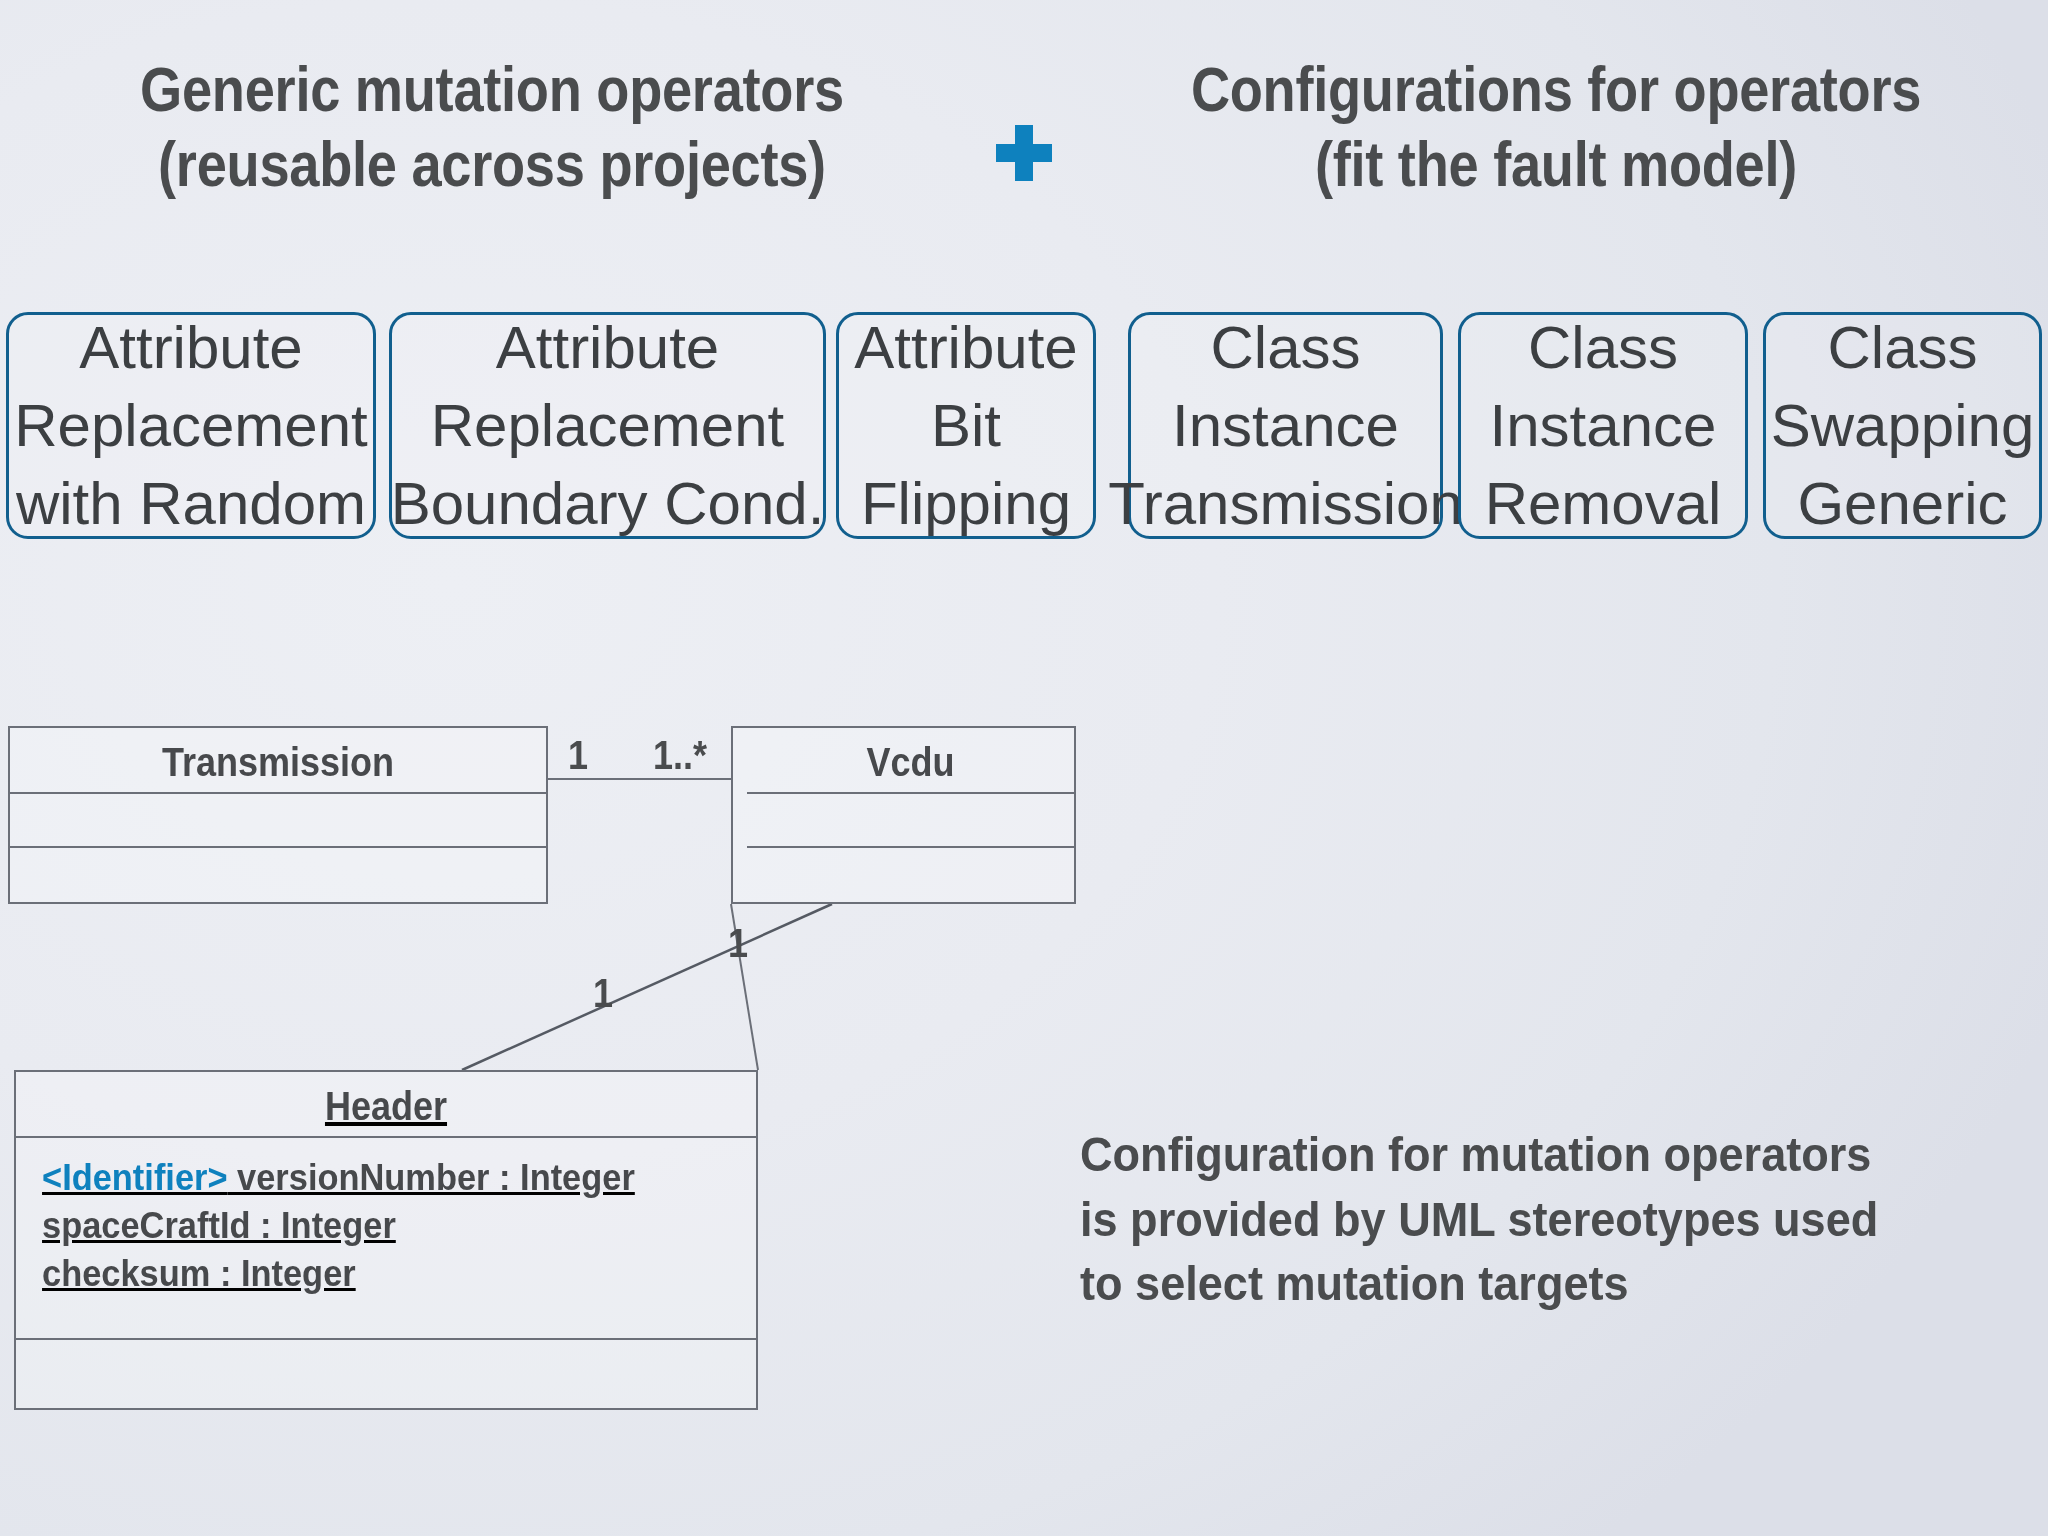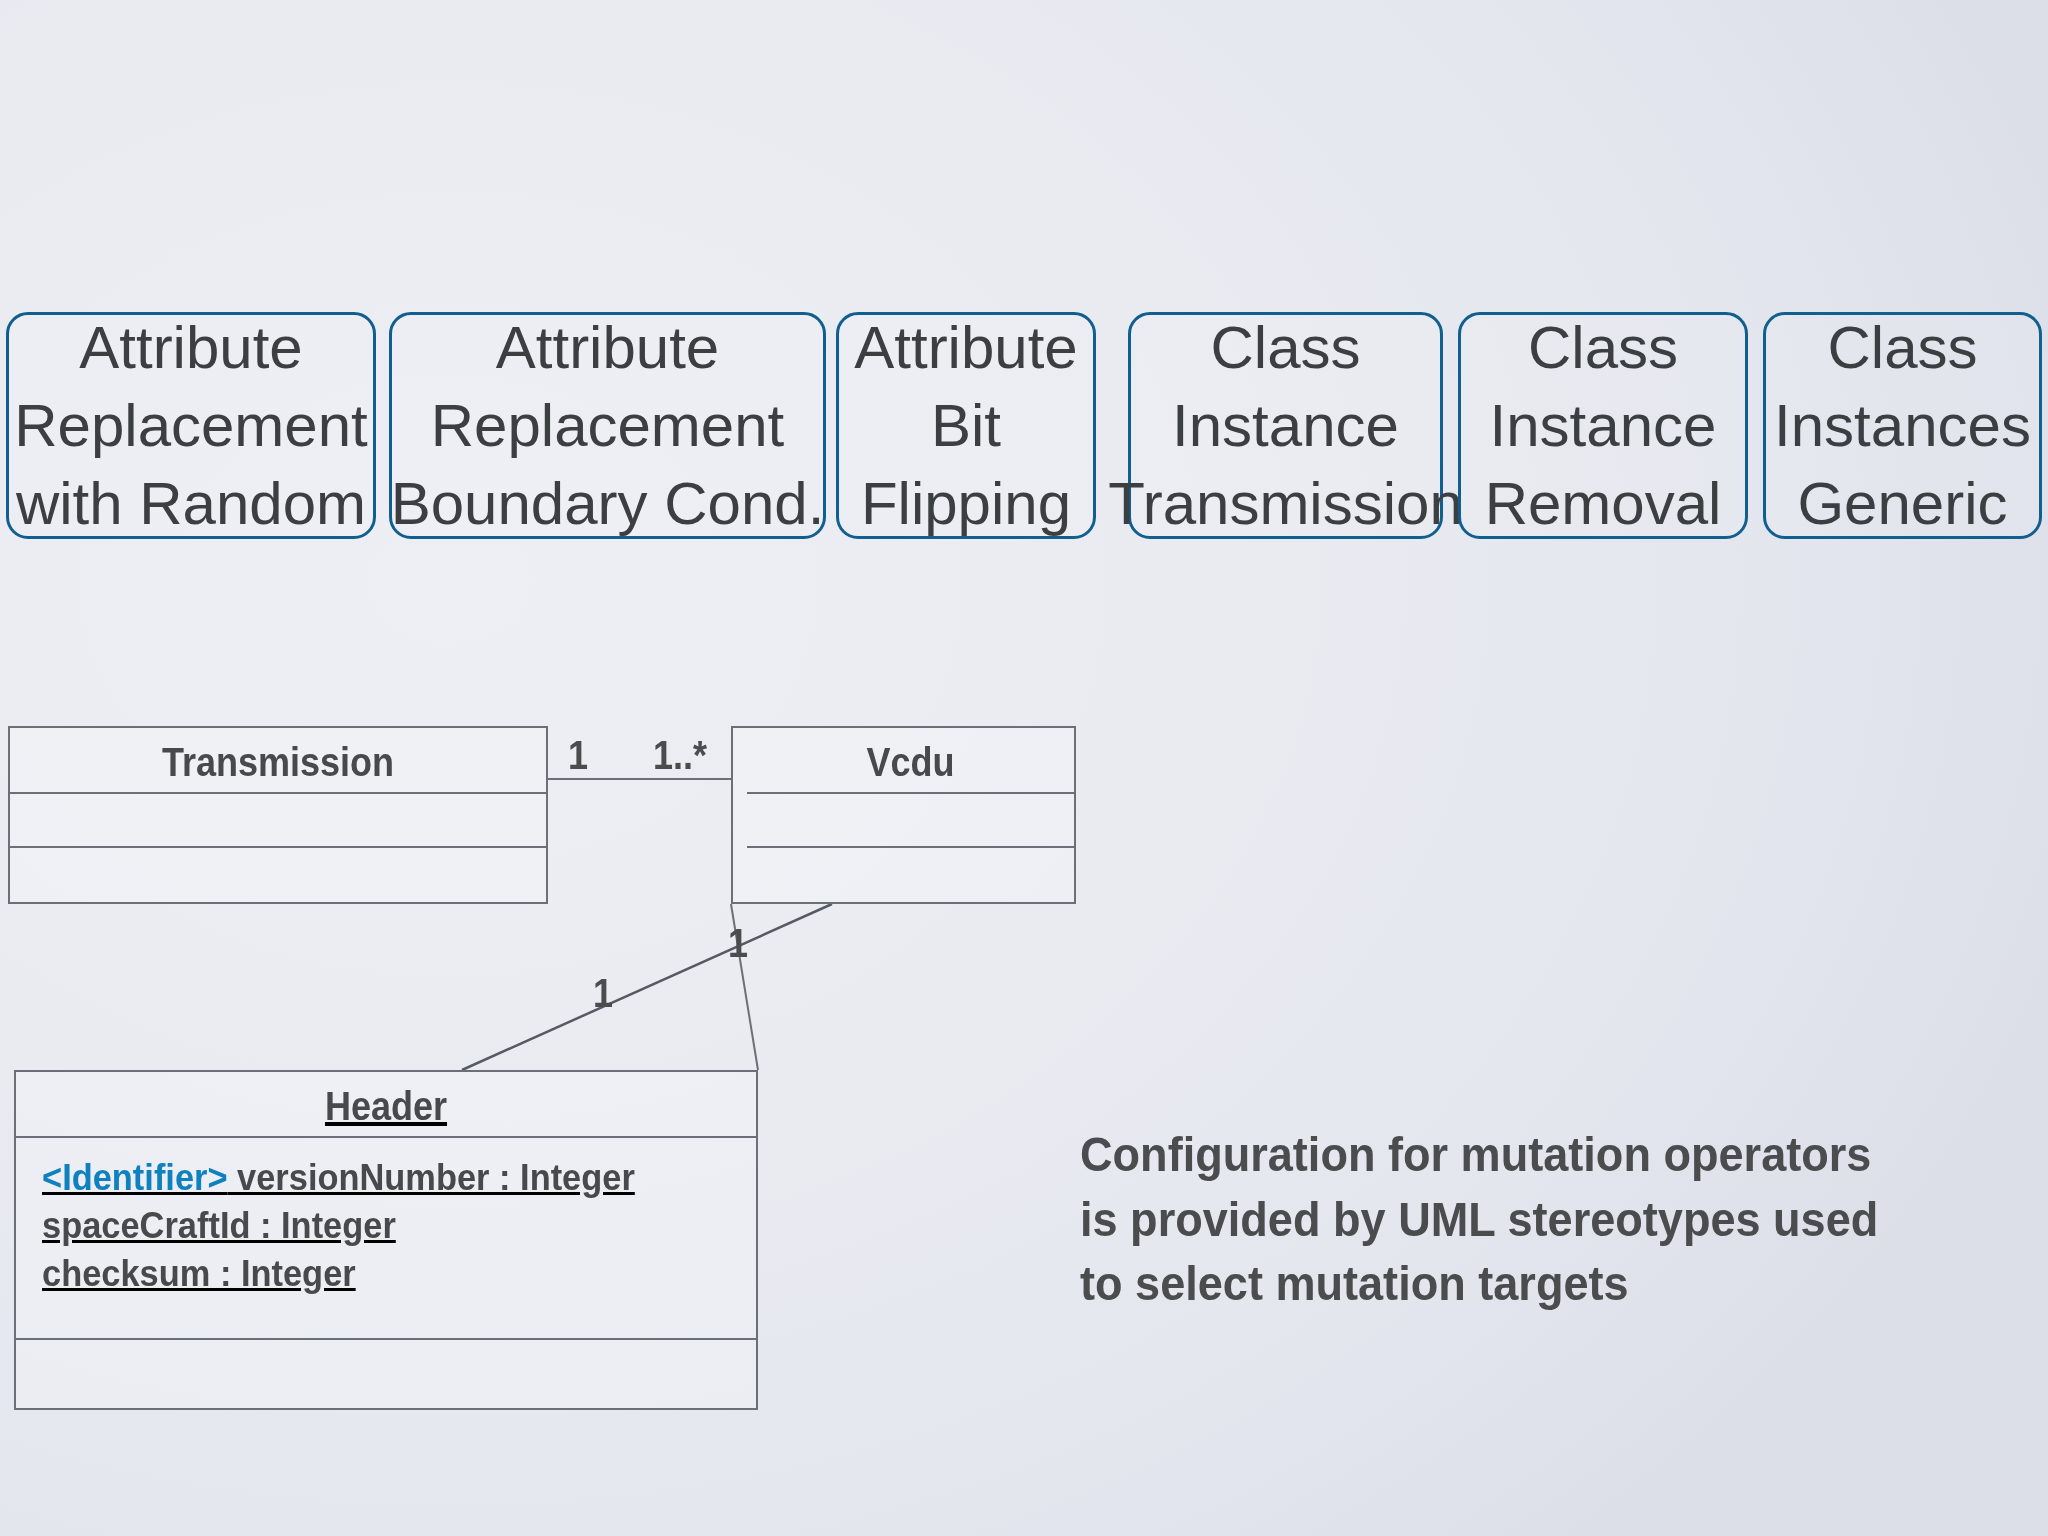--- a/index.html
+++ b/index.html
@@ -208,20 +208,35 @@
     transform: scaleX(0.92);
     transform-origin: left top;
   }
   .caption-line { display: block; white-space: nowrap; }
 </style>
 </head>
 <body>
 
 <div id="slide">
 
+  <div class="title-row">
+
+    <div class="title-block title-left">
+      <span class="title-line">Generic mutation operators</span>
+      <span class="title-line">(reusable across projects)</span>
+    </div>
+
+    <div class="plus-icon"></div>
+
+    <div class="title-block title-right">
+      <span class="title-line">Configurations for operators</span>
+      <span class="title-line">(fit the fault model)</span>
+    </div>
+
+  </div>
 
   <div class="ops-row">
 
     <div class="op-box op-1">
       <span class="op-line">Attribute</span>
       <span class="op-line">Replacement</span>
       <span class="op-line">with Random</span>
     </div>
 
     <div class="op-box op-2">
@@ -243,21 +258,21 @@
     </div>
 
     <div class="op-box op-5">
       <span class="op-line">Class</span>
       <span class="op-line">Instance</span>
       <span class="op-line">Removal</span>
     </div>
 
     <div class="op-box op-6">
       <span class="op-line">Class</span>
-      <span class="op-line">Instances</span>
+      <span class="op-line">Swapping</span>
       <span class="op-line">Generic</span>
     </div>
 
   </div>
 
   <div class="uml">
 
     <svg class="uml-svg" width="2048" height="1536">
 
       <line x1="548" y1="779" x2="731" y2="779" stroke="#6b6f78" stroke-width="2"></line>

